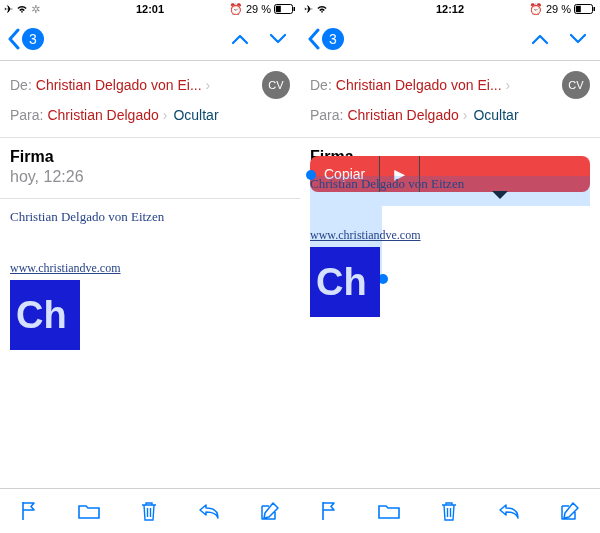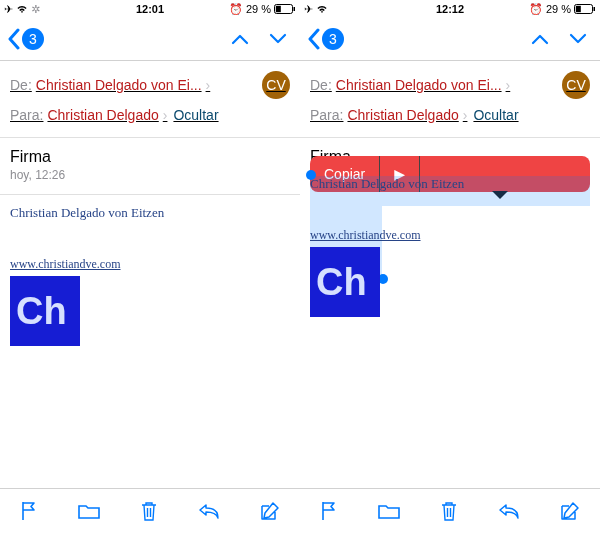--- a/index.html
+++ b/index.html
@@ -61,43 +61,42 @@
     .arrow-up, .arrow-down { color: #007aff; }
     .headers {
       padding: 6px 10px 10px 10px;
       border-bottom: 1px solid #e0e0e0;
     }
     .header-row {
       display: flex;
       align-items: center;
       font-size: 14px;
       padding: 4px 0;
-      text-decoration: underline;
     }
     .hk { color: #8e8e93; margin-right: 4px; }
     .hv { color: #b91c1c; }
     .row-chevron { color: #c7c7cc; margin-left: 4px; }
     .avatar {
       margin-left: auto;
       width: 28px; height: 28px;
       border-radius: 50%;
-      background: #a16207;
+      background: #737373;
       color: #fff;
-      font-size: 14px;
+      font-size: 11px;
       display: flex;
       align-items: center;
       justify-content: center;
     }
     .hide-link { color: #0c4a6e; margin-left: 6px; }
     .subject-block {
       padding: 10px 10px 12px 10px;
       border-bottom: 1px solid #e0e0e0;
     }
-    .subject { font-size: 16px; font-weight: 400; color: #000; }
-    .ts { font-size: 12px; color: #8e8e93; margin-top: 2px;}
+    .subject { font-size: 16px; font-weight: 700; color: #000; }
+    .ts { font-size: 16px; color: #8e8e93; margin-top: 2px;}
     .body {
       padding: 10px 10px;
       flex: 1;
       position: relative;
     }
     .sig-name {
       color: #274487;
       font-family: Georgia, 'Times New Roman', serif;
       font-size: 13px;
     }

